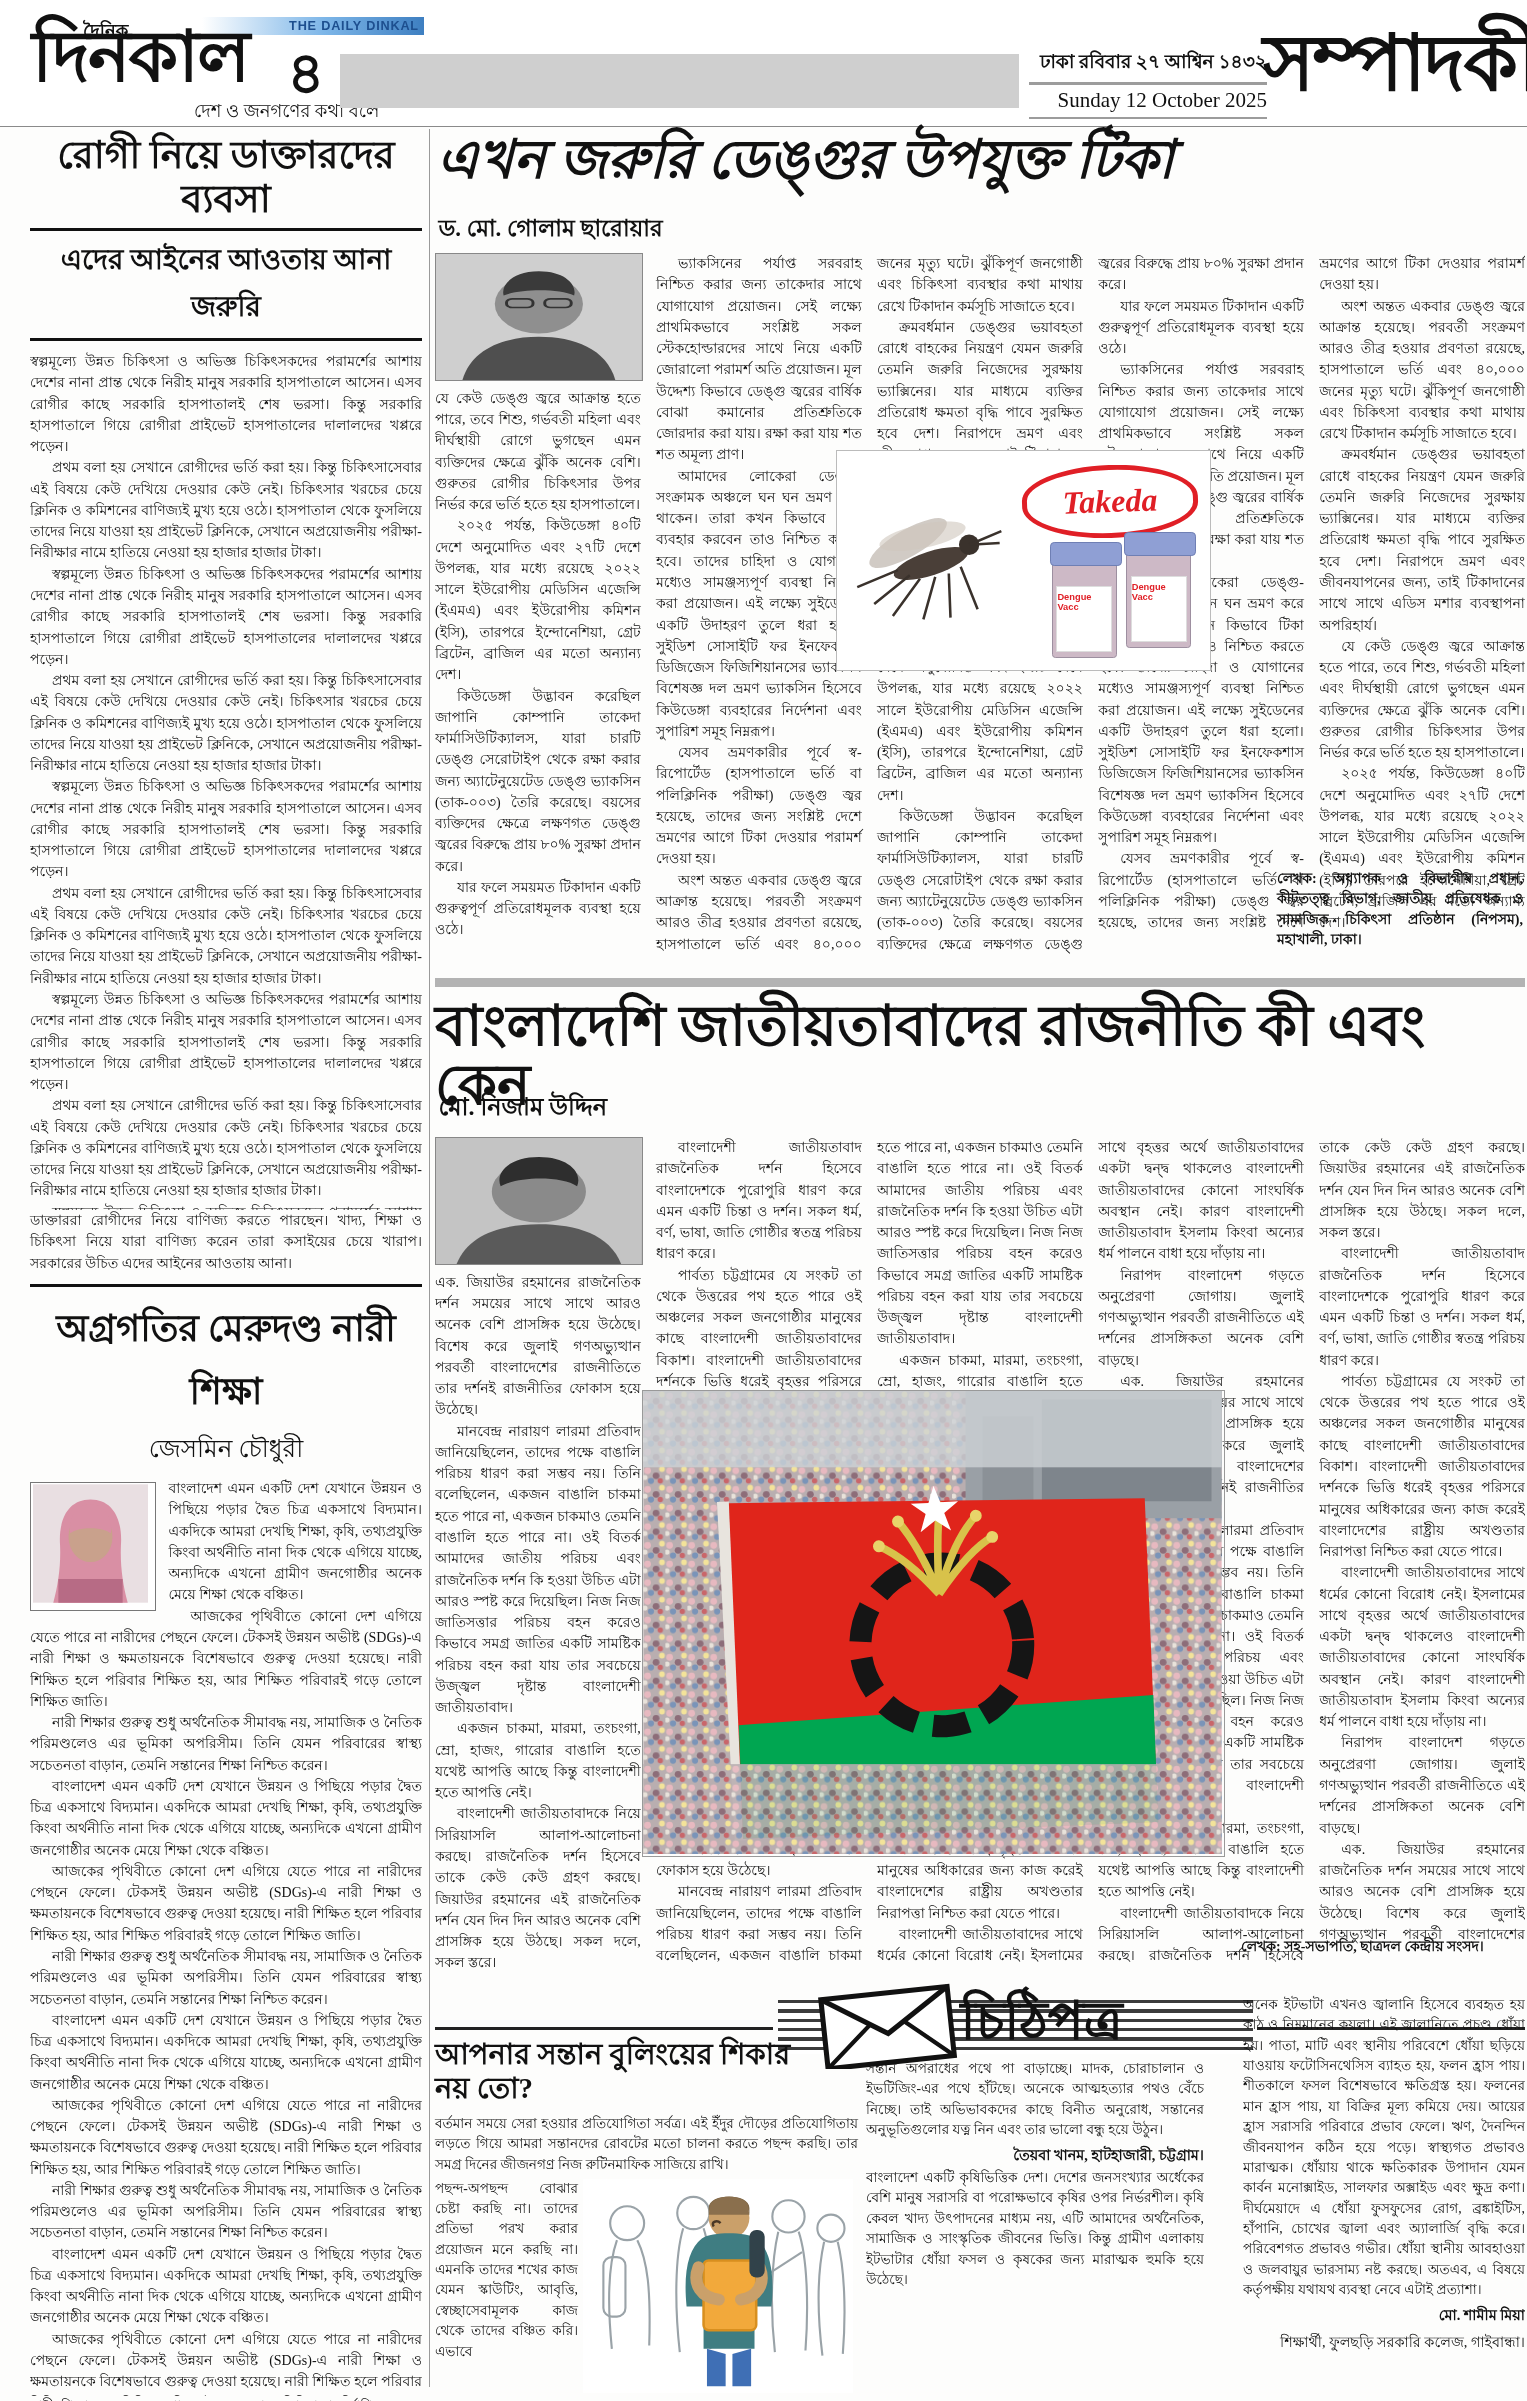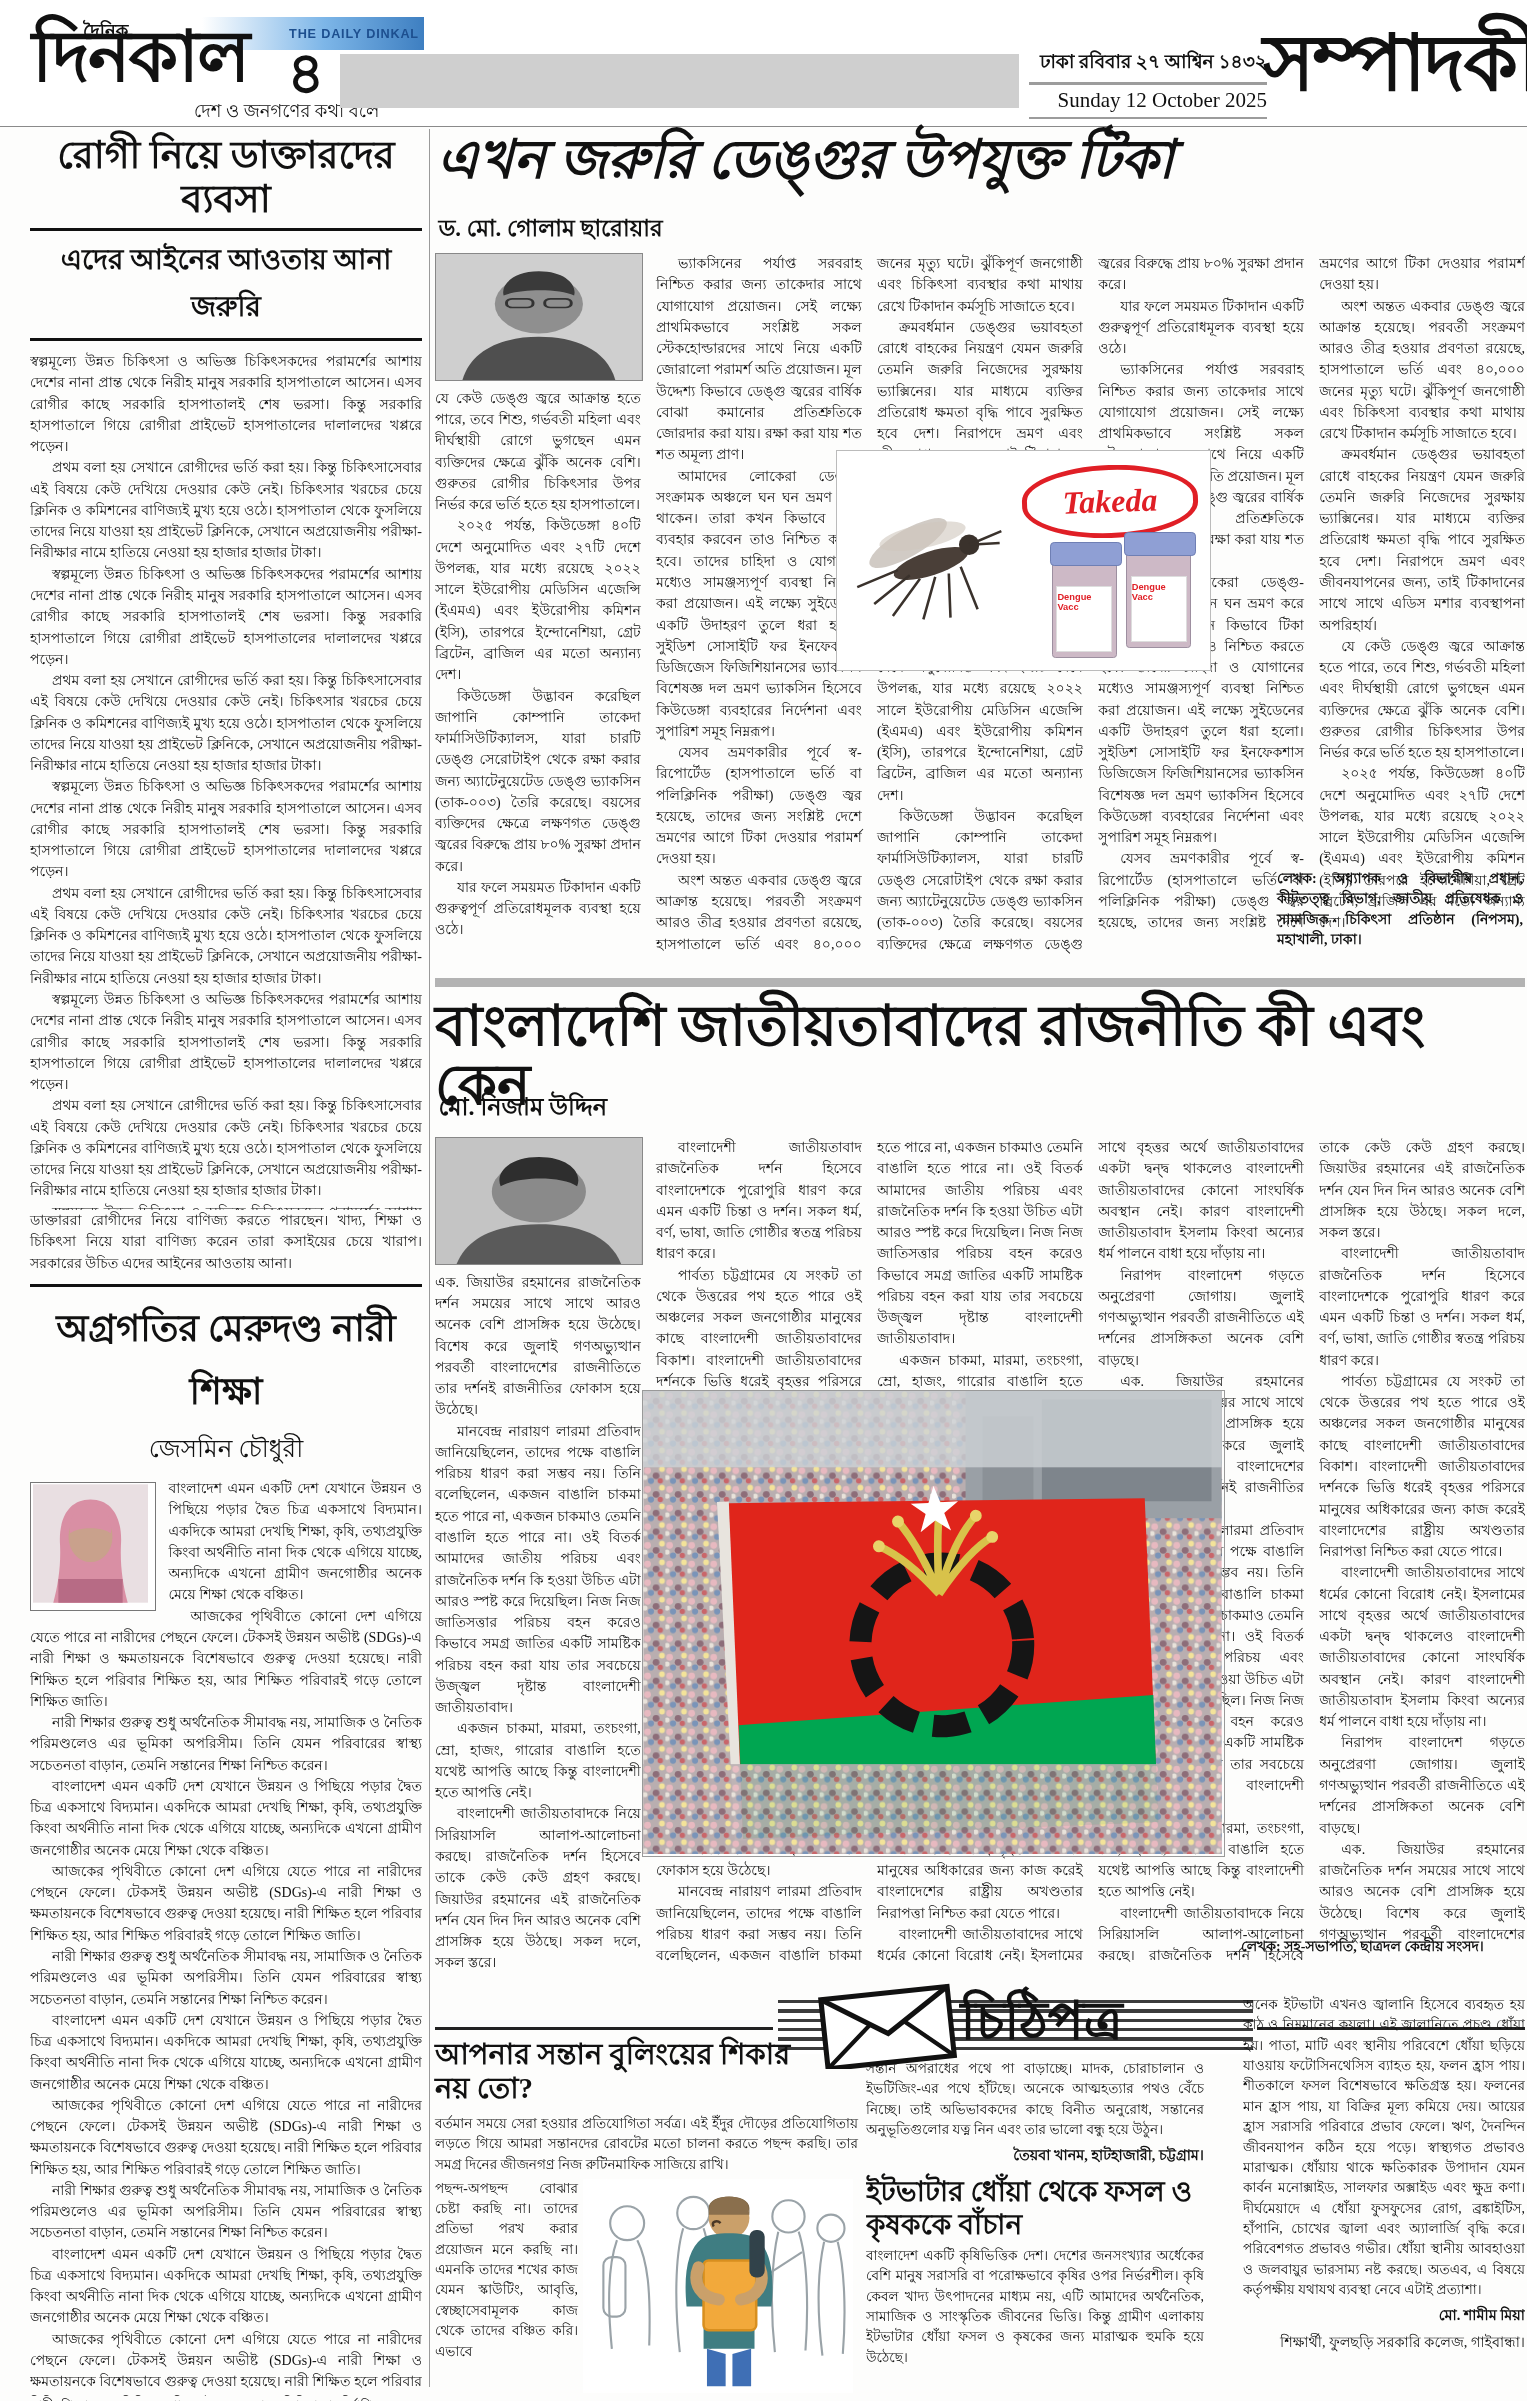--- a/index.html
+++ b/index.html
@@ -1,21 +1,21 @@
 <!DOCTYPE html>
 <html style="font-size:13.6px"><head>
 <meta charset="utf-8">
 <style>
   html,body{margin:0;padding:0;background:#e9e9e9;}
   .page{position:relative;width:1528px;height:2401px;background:#fdfdfc;margin:0 auto;
         font-family:"Liberation Serif","DejaVu Serif",serif;color:#111;overflow:hidden;}
   
   .header{position:absolute;left:0;top:0;width:1528px;height:126px;border-bottom:1.7px solid #8a8a8a;background:#fff;}
   .m-daily{position:absolute;left:83px;top:17px;font-size:18px;font-weight:bold;}
-  .m-strip{position:absolute;left:202px;top:17px;width:222px;height:33px;
+  .m-strip{position:absolute;left:202px;top:17px;width:222px;height:18px;
            background:linear-gradient(90deg,#ffffff,#7db6e8 55%,#3e7fc1);display:flex;align-items:center;justify-content:flex-end;}
   .m-strip span{font-family:"Liberation Sans",sans-serif;font-size:12.7px;font-weight:bold;color:#1d4f8f;padding-right:5.1px;letter-spacing:0.8px;}
   .m-title{position:absolute;left:32px;top:22px;font-size:71px;font-weight:bold;line-height:1;letter-spacing:-1.7px;}
   .m-tag{position:absolute;left:194px;top:97px;font-size:18px;}
   .m-page{position:absolute;left:287px;top:29px;font-size:58px;font-weight:bold;}
   .h-graybar{position:absolute;left:340px;top:54px;width:679px;height:54px;background:#cfcfcf;}
   .h-date{position:absolute;left:1029px;top:48px;width:238px;text-align:right;}
   .h-date .bn{font-size:18.7px;font-weight:bold;}
   .h-date .rule{height:2.5px;background:#9c9c9c;margin:3.4px 0;}
   .h-date .en{font-size:21px;}
@@ -345,21 +345,20 @@
                 <rect x="196" y="60" width="18" height="56" rx="8" fill="#31424a"></rect>
               </g>
             </svg>
           </div>
         </div>
       </div>
 
       <div class="l-col2 clip">
         <div class="ltxt">সন্তান অপরাধের পথে পা বাড়াচ্ছে। মাদক, চোরাচালান ও ইভটিজিং-এর পথে হাঁটছে। অনেকে আত্মহত্যার পথও বেঁচে নিচ্ছে। তাই অভিভাবকদের কাছে বিনীত অনুরোধ, সন্তানের অনুভূতিগুলোর যত্ন নিন এবং তার ভালো বন্ধু হয়ে উঠুন।</div>
         <div class="lsig">তৈয়বা খানম, হাটহাজারী, চট্টগ্রাম।</div>
-        <div class="l2h">ইটভাটার ধোঁয়া থেকে ফসল ও কৃষককে বাঁচান</div>
         <div class="ltxt">বাংলাদেশ একটি কৃষিভিত্তিক দেশ। দেশের জনসংখ্যার অর্ধেকের বেশি মানুষ সরাসরি বা পরোক্ষভাবে কৃষির ওপর নির্ভরশীল। কৃষি কেবল খাদ্য উৎপাদনের মাধ্যম নয়, এটি আমাদের অর্থনৈতিক, সামাজিক ও সাংস্কৃতিক জীবনের ভিত্তি। কিন্তু গ্রামীণ এলাকায় ইটভাটার ধোঁয়া ফসল ও কৃষকের জন্য মারাত্মক হুমকি হয়ে উঠেছে।</div>
       </div>
 
       <div class="l-col3 clip">
         <div class="ltxt">অনেক ইটভাটা এখনও জ্বালানি হিসেবে ব্যবহৃত হয় কাঠ ও নিম্নমানের কয়লা। এই জ্বালানিতে প্রচণ্ড ধোঁয়া হয়। পাতা, মাটি এবং স্থানীয় পরিবেশে ধোঁয়া ছড়িয়ে যাওয়ায় ফটোসিনথেসিস ব্যাহত হয়, ফলন হ্রাস পায়। শীতকালে ফসল বিশেষভাবে ক্ষতিগ্রস্ত হয়। ফলনের মান হ্রাস পায়, যা বিক্রির মূল্য কমিয়ে দেয়। আয়ের হ্রাস সরাসরি পরিবারে প্রভাব ফেলে। ঋণ, দৈনন্দিন জীবনযাপন কঠিন হয়ে পড়ে। স্বাস্থ্যগত প্রভাবও মারাত্মক। ধোঁয়ায় থাকে ক্ষতিকারক উপাদান যেমন কার্বন মনোক্সাইড, সালফার অক্সাইড এবং ক্ষুদ্র কণা। দীর্ঘমেয়াদে এ ধোঁয়া ফুসফুসের রোগ, ব্রঙ্কাইটিস, হাঁপানি, চোখের জ্বালা এবং অ্যালার্জি বৃদ্ধি করে। পরিবেশগত প্রভাবও গভীর। ধোঁয়া স্থানীয় আবহাওয়া ও জলবায়ুর ভারসাম্য নষ্ট করছে। অতএব, এ বিষয়ে কর্তৃপক্ষীয় যথাযথ ব্যবস্থা নেবে এটাই প্রত্যাশা।</div>
         <div class="lsig">মো. শামীম মিয়া</div>
         <div class="lsig" style="font-weight:normal;">শিক্ষার্থী, ফুলছড়ি সরকারি কলেজ, গাইবান্ধা।</div>
       </div>
     </div>
   </div>

